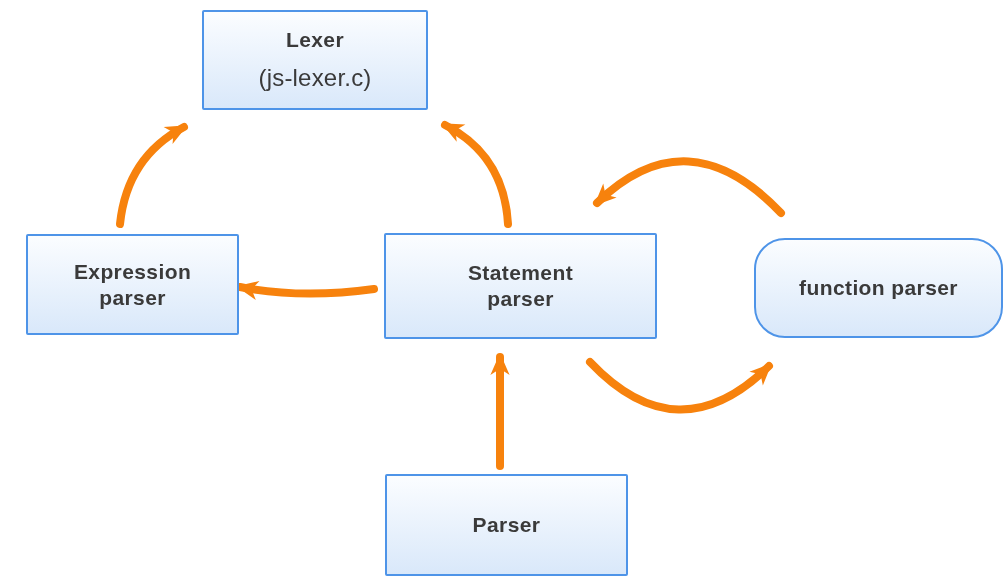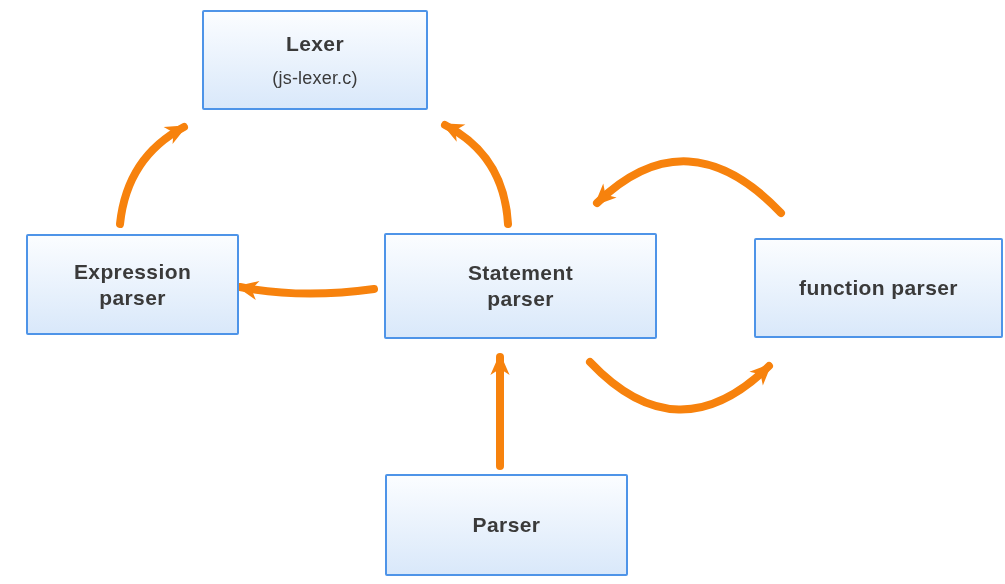--- a/index.html
+++ b/index.html
@@ -38,29 +38,29 @@
     gap: 10px;
   }
   .node .title {
     font-size: 21px;
     font-weight: bold;
     letter-spacing: 0.4px;
     line-height: 1.22;
     white-space: pre-line;
   }
   .node .subtitle {
-    font-size: 18px;
+    font-size: 24px;
     letter-spacing: 0.2px;
     line-height: 1.25;
     white-space: nowrap;
   }
   #node-lexer            { left: 202px; top: 10px;  width: 226px; height: 100px; }
   #node-expression-parser{ left: 26px;  top: 234px; width: 213px; height: 101px; }
   #node-statement-parser { left: 384px; top: 233px; width: 273px; height: 106px; }
-  #node-function-parser  { left: 754px; top: 238px; width: 249px; height: 100px; }
+  #node-function-parser  { left: 754px; top: 238px; width: 249px; height: 100px; border-radius: 31px; }
   #node-parser           { left: 385px; top: 474px; width: 243px; height: 102px; }
 
   svg.edges {
     position: absolute;
     left: 0; top: 0;
     width: 1005px; height: 584px;
     pointer-events: none;
   }
   svg.edges path.edge {
     fill: none;

